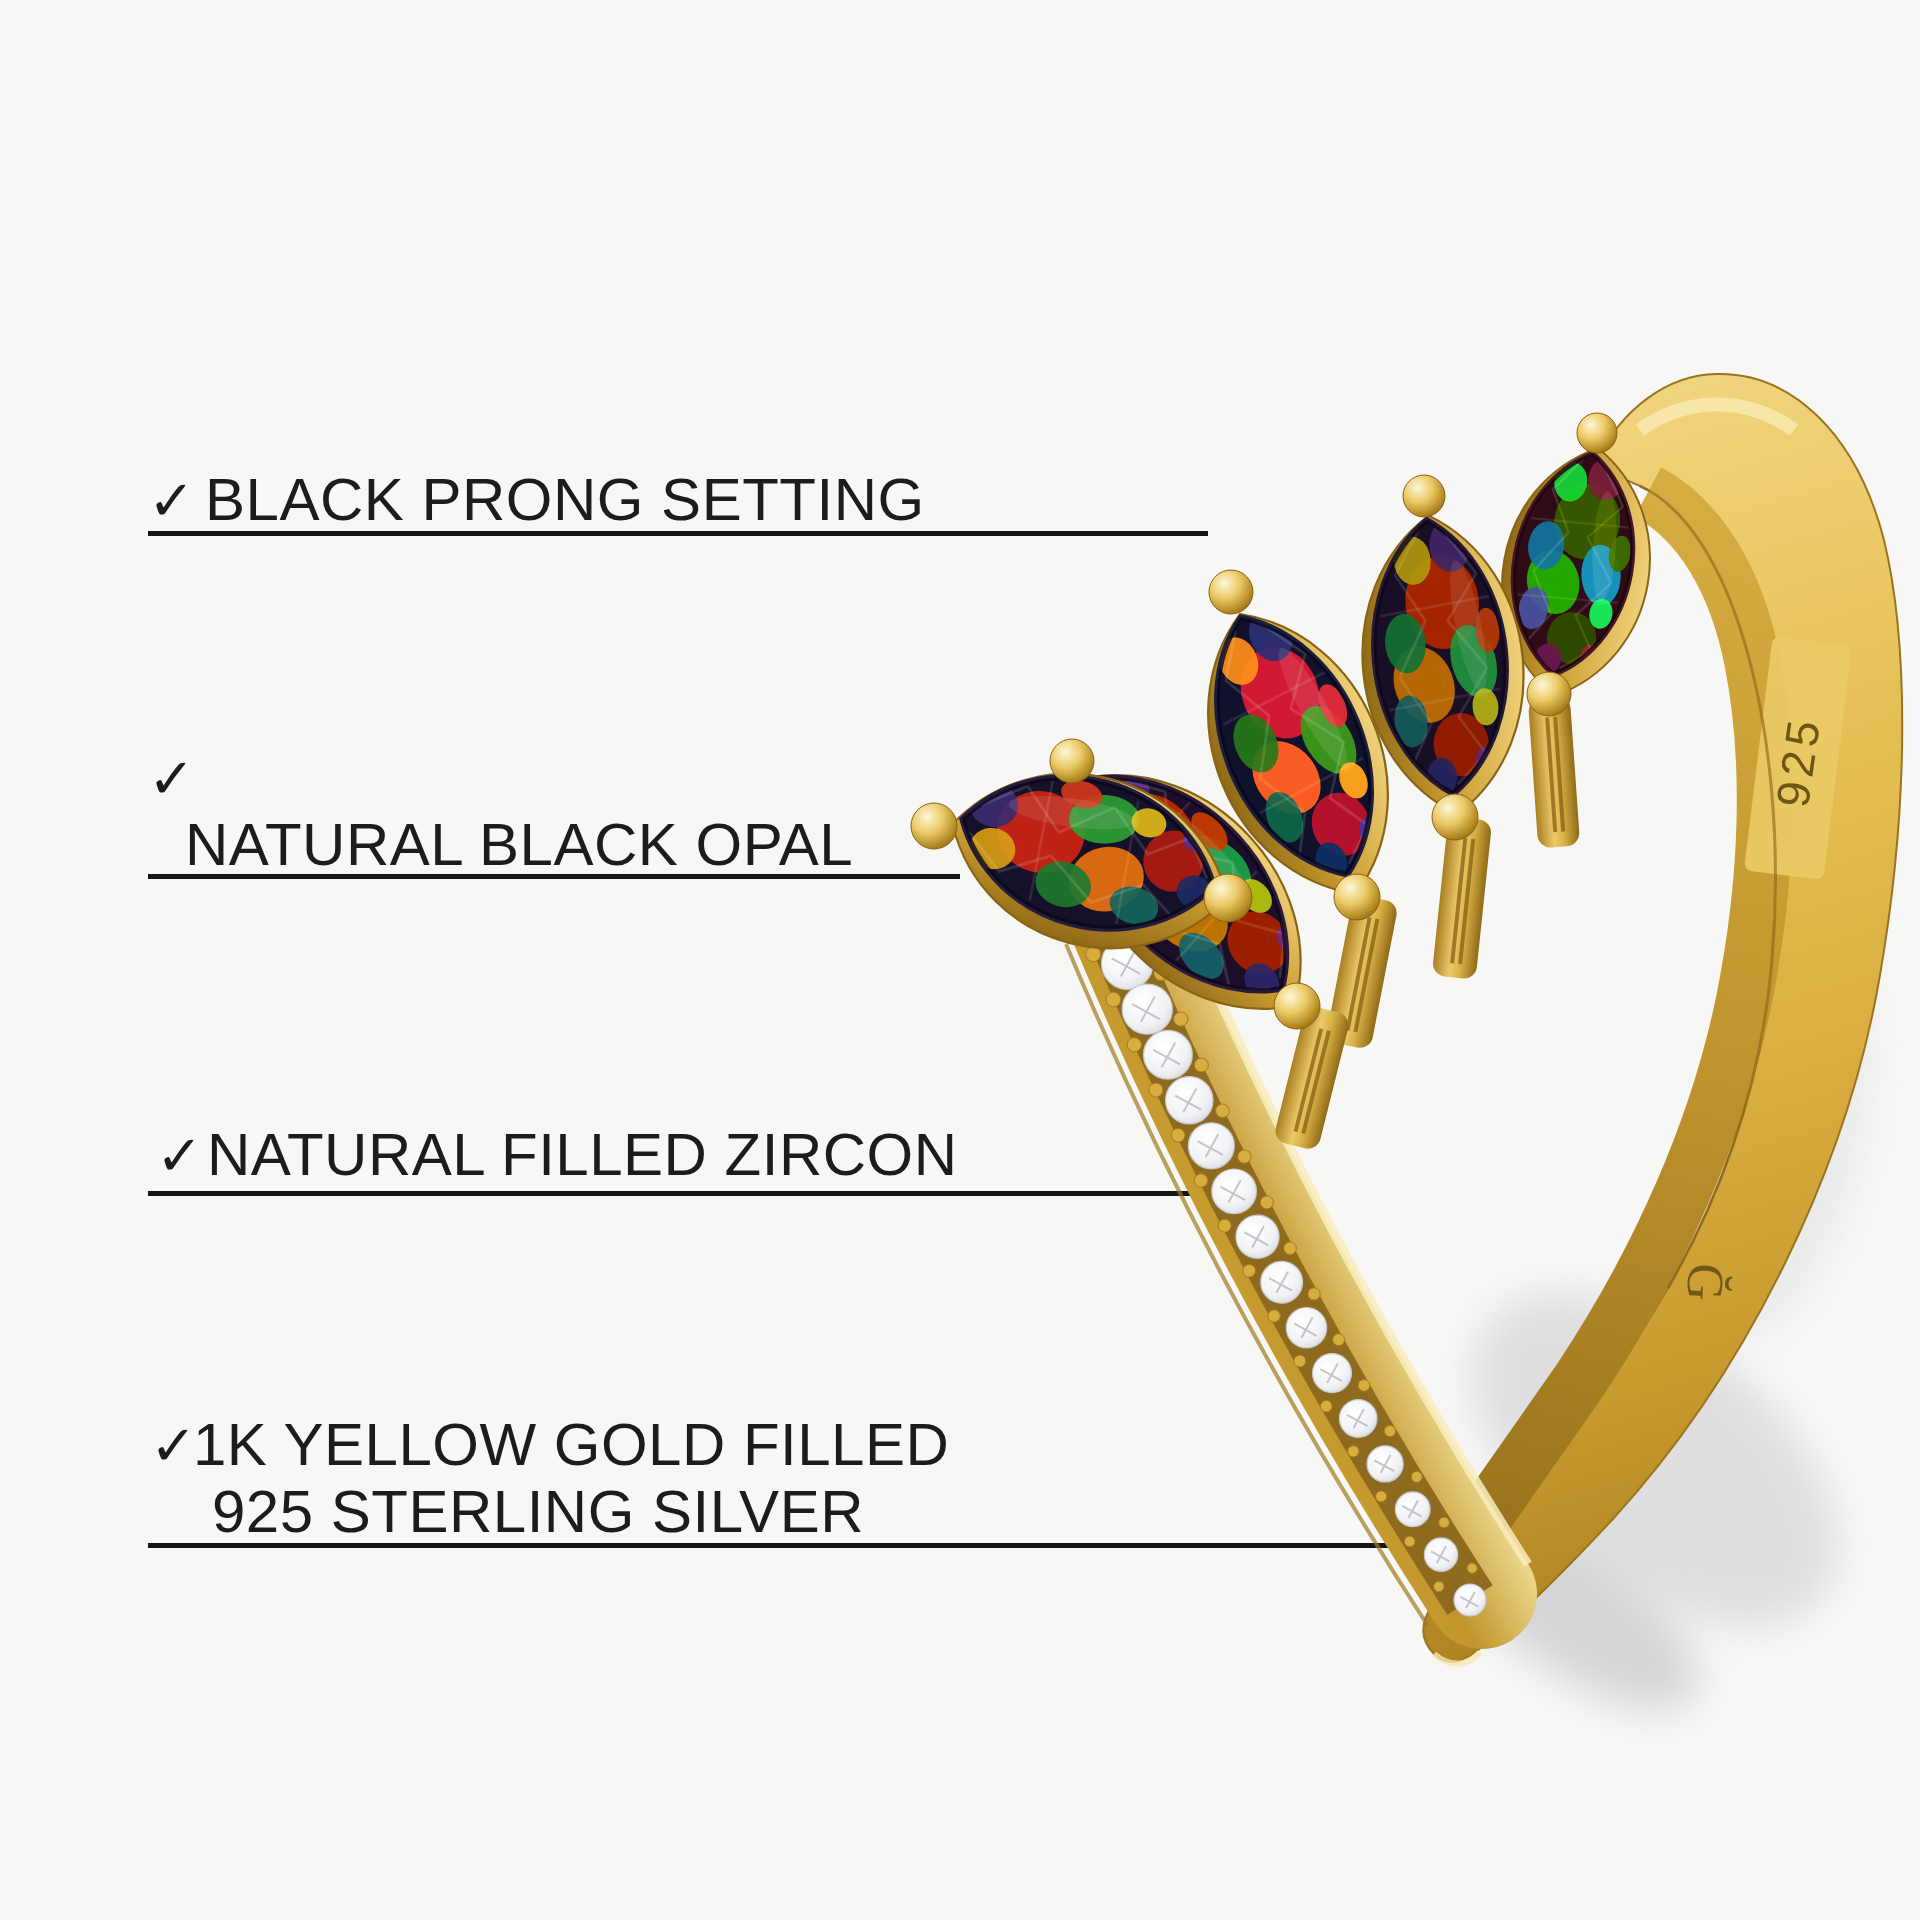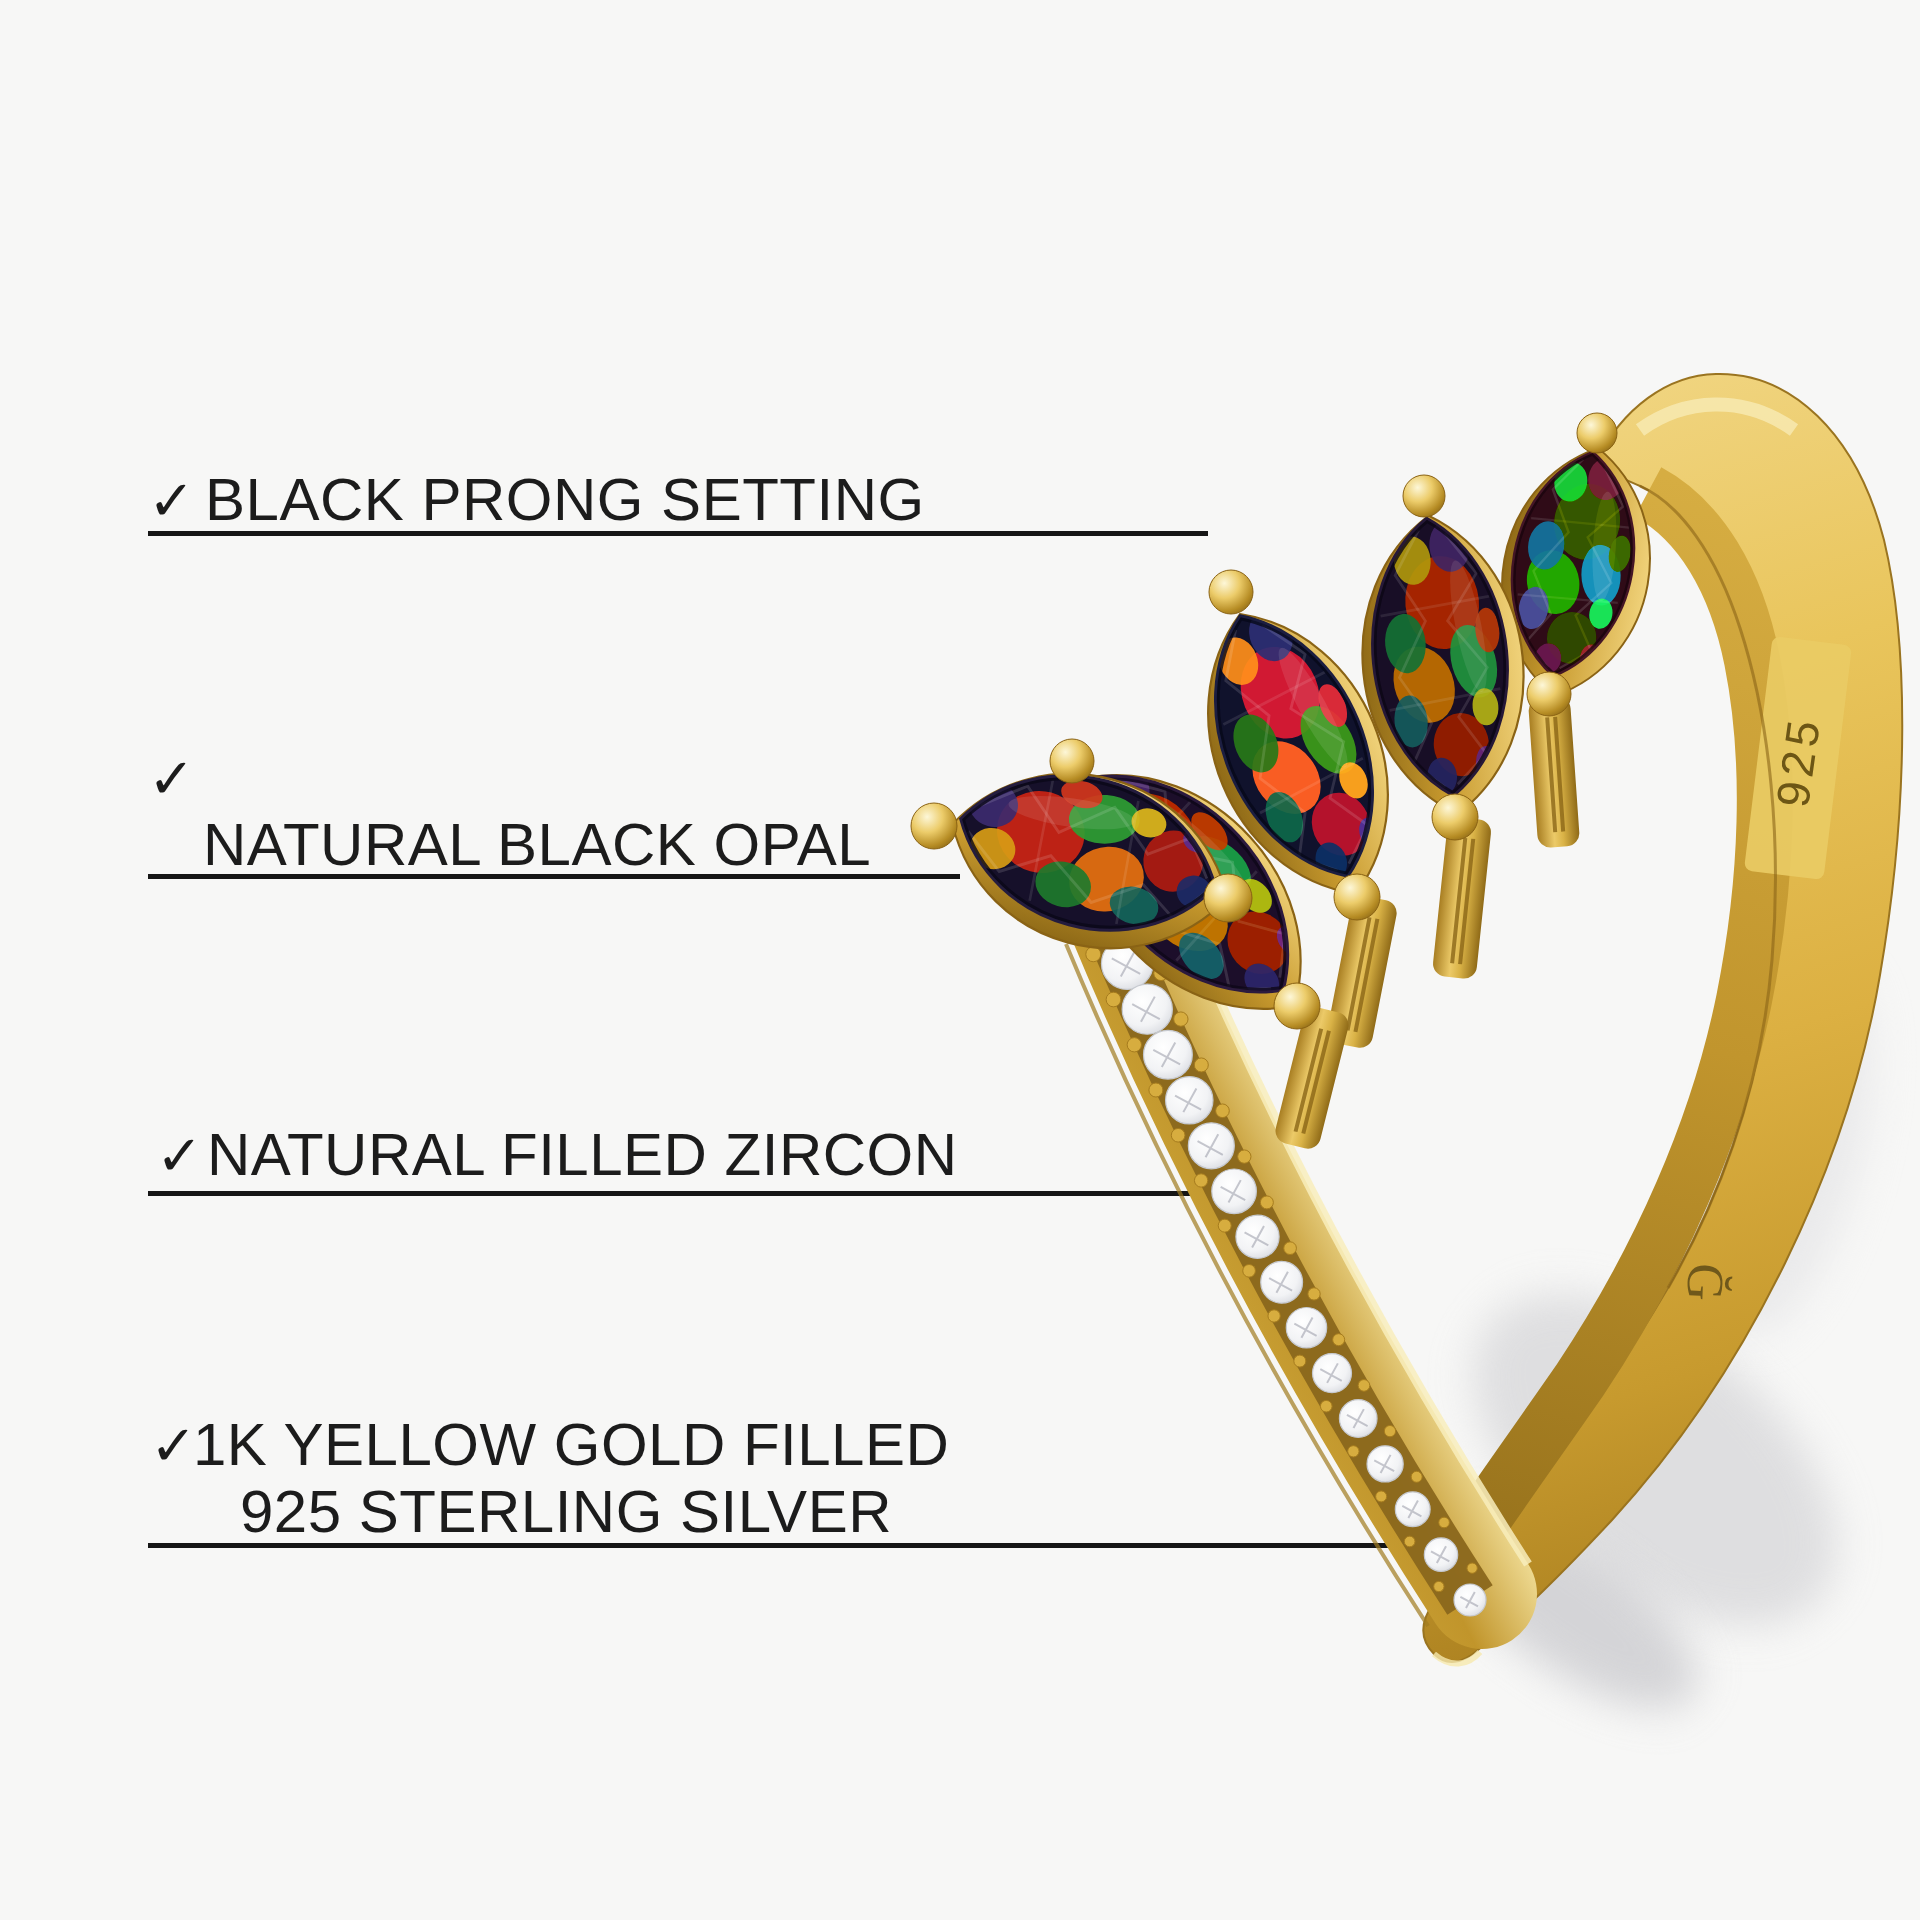--- a/index.html
+++ b/index.html
@@ -27,40 +27,40 @@
         <span class="check" style="width:57px">✓</span>
         <span>BLACK PRONG SETTING</span>
       </div>
   </div>
   <div class="underline" style="left:148px;top:531px;width:1060px"></div>
 
   <div class="feature" style="left:148px;top:746px">
     <div class="fline">
         <span class="check" style="width:57px">✓</span>
       </div>
-    <div class="fline" style="margin-left:55px">
+    <div class="fline" style="margin-left:37px">
         <span>NATURAL BLACK OPAL</span>
       </div>
   </div>
   <div class="underline" style="left:148px;top:874px;width:812px"></div>
 
   <div class="feature" style="left:156px;top:1122px">
     <div class="fline">
         <span class="check" style="width:51px">✓</span>
         <span>NATURAL FILLED ZIRCON</span>
       </div>
   </div>
   <div class="underline" style="left:148px;top:1191px;width:1094px"></div>
 
   <div class="feature" style="left:150px;top:1412px">
     <div class="fline">
         <span class="check" style="width:43px">✓</span>
         <span>1K YELLOW GOLD FILLED</span>
       </div>
-    <div class="fline" style="margin-left:90px">
+    <div class="fline" style="margin-left:62px">
         <span>925 STERLING SILVER</span>
       </div>
   </div>
   <div class="underline" style="left:148px;top:1543px;width:1254px"></div>
 
   <svg width="1920" height="1920" viewBox="0 0 1920 1920">
     <defs>
       <filter id="soft" x="-60%" y="-60%" width="220%" height="220%">
           <feGaussianBlur stdDeviation="20"></feGaussianBlur>
         </filter>

